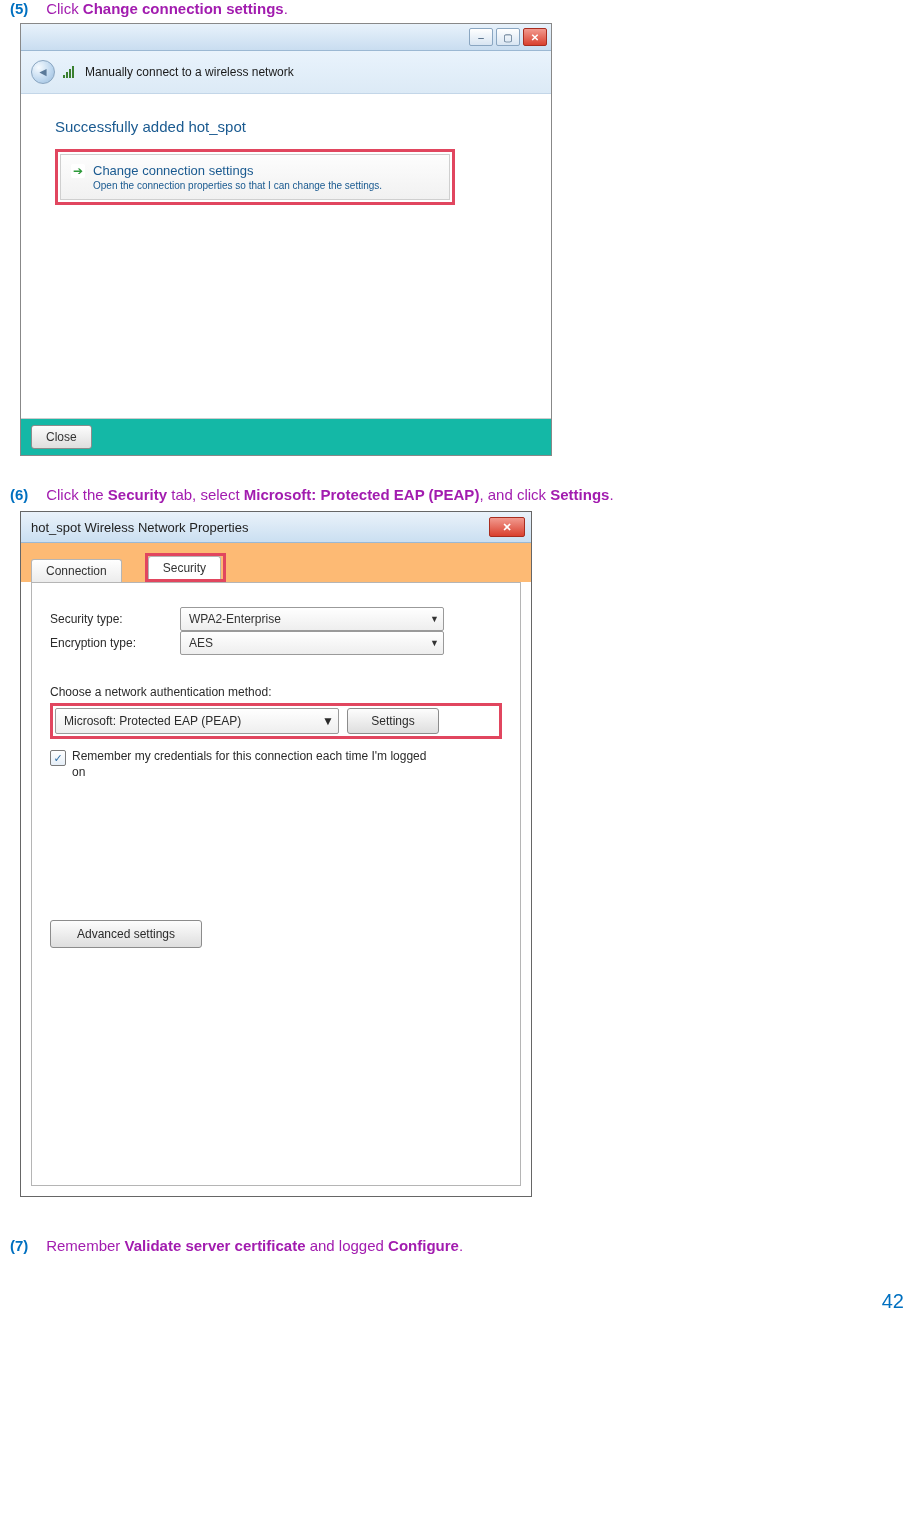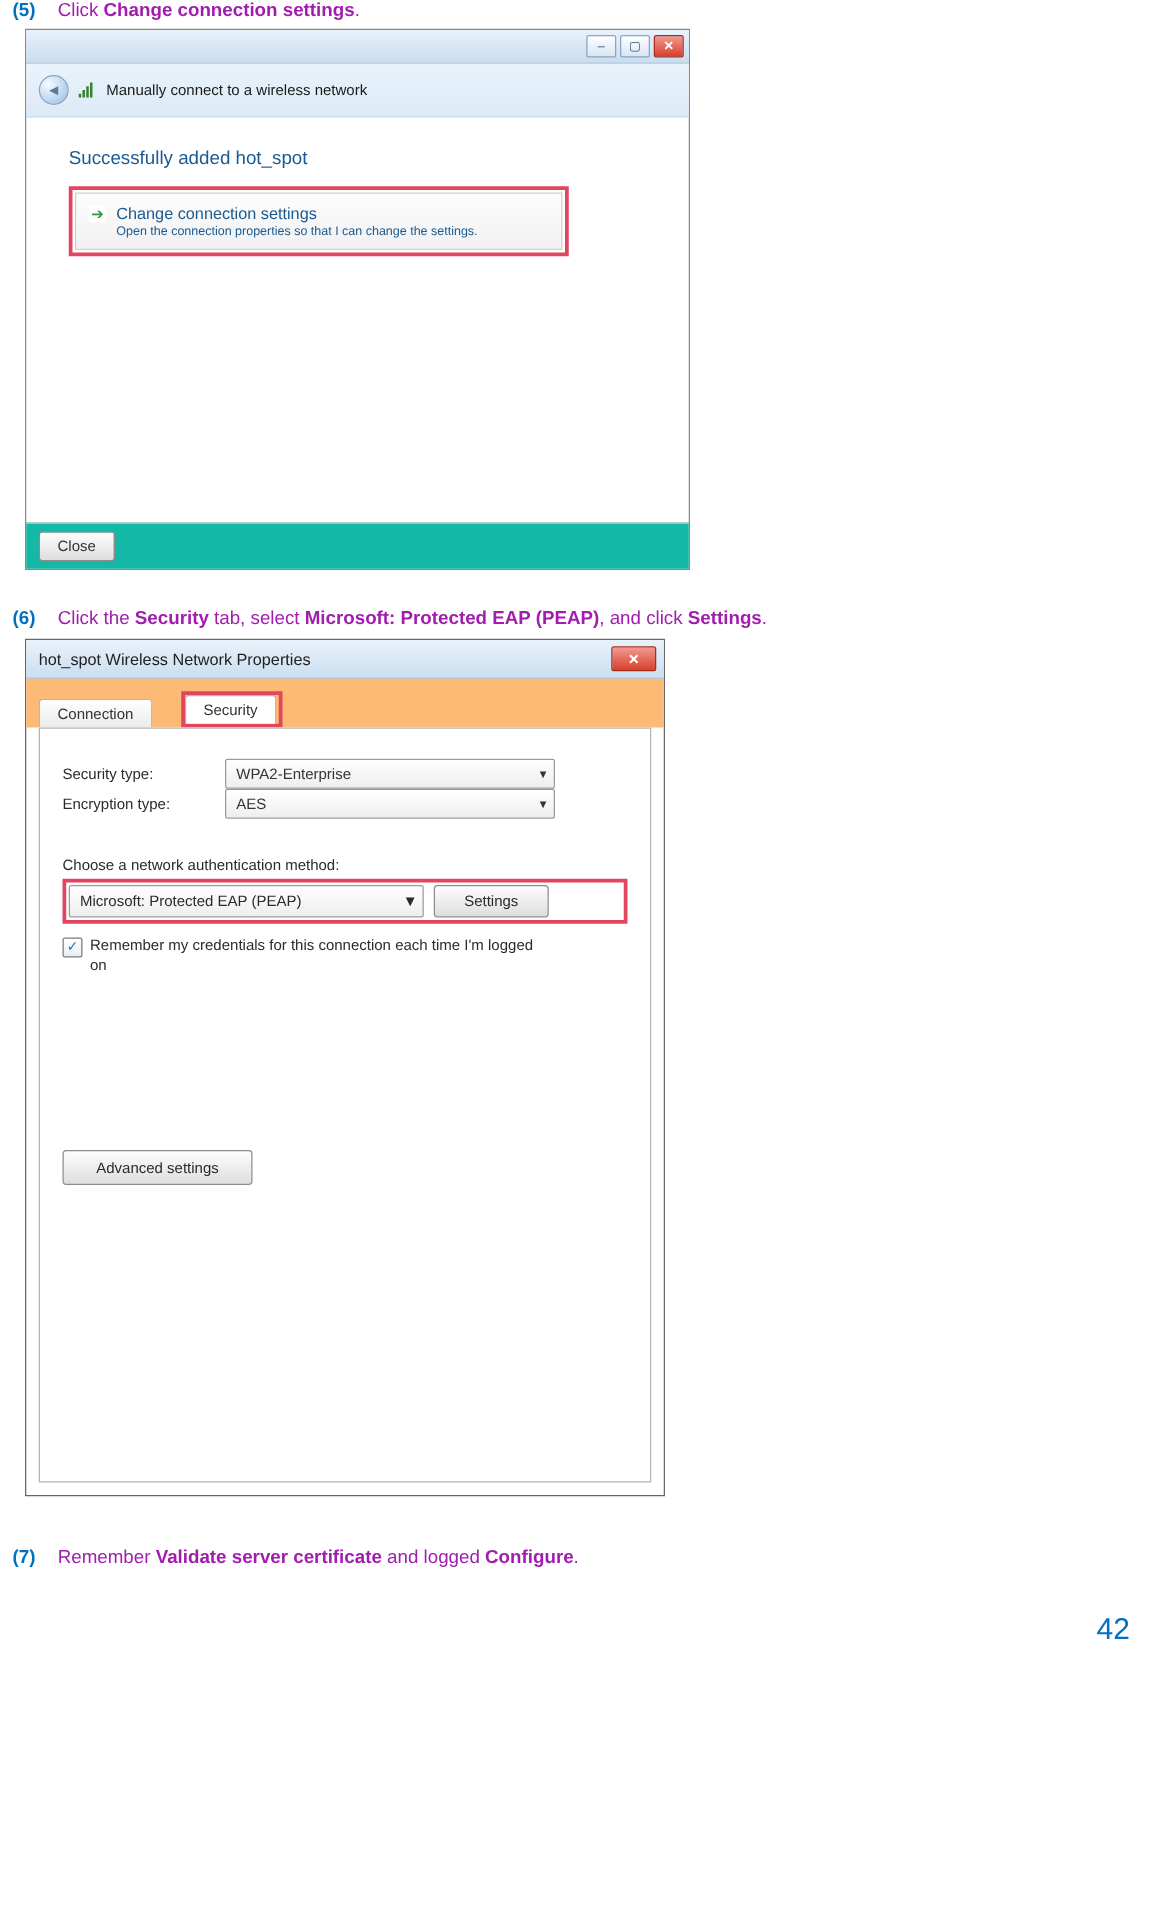--- a/index.html
+++ b/index.html
@@ -20,21 +20,21 @@
   .step-num {
     color: #0070c0;
     font-weight: bold;
     display: inline-block;
     width: 32px;
   }
   .step-text { color: #a21caf; margin-top: 20px; }
   .bold { font-weight: bold; }
   .page-num {
     color: #0070c0;
-    font-size: 24px;
+    font-size: 20px;
     text-align: right;
     padding: 30px 20px 20px 0;
   }
 
   
   .win1 {
     width: 530px;
     margin: 4px 0 30px 10px;
     border: 1px solid #888;
     background: #fff;

